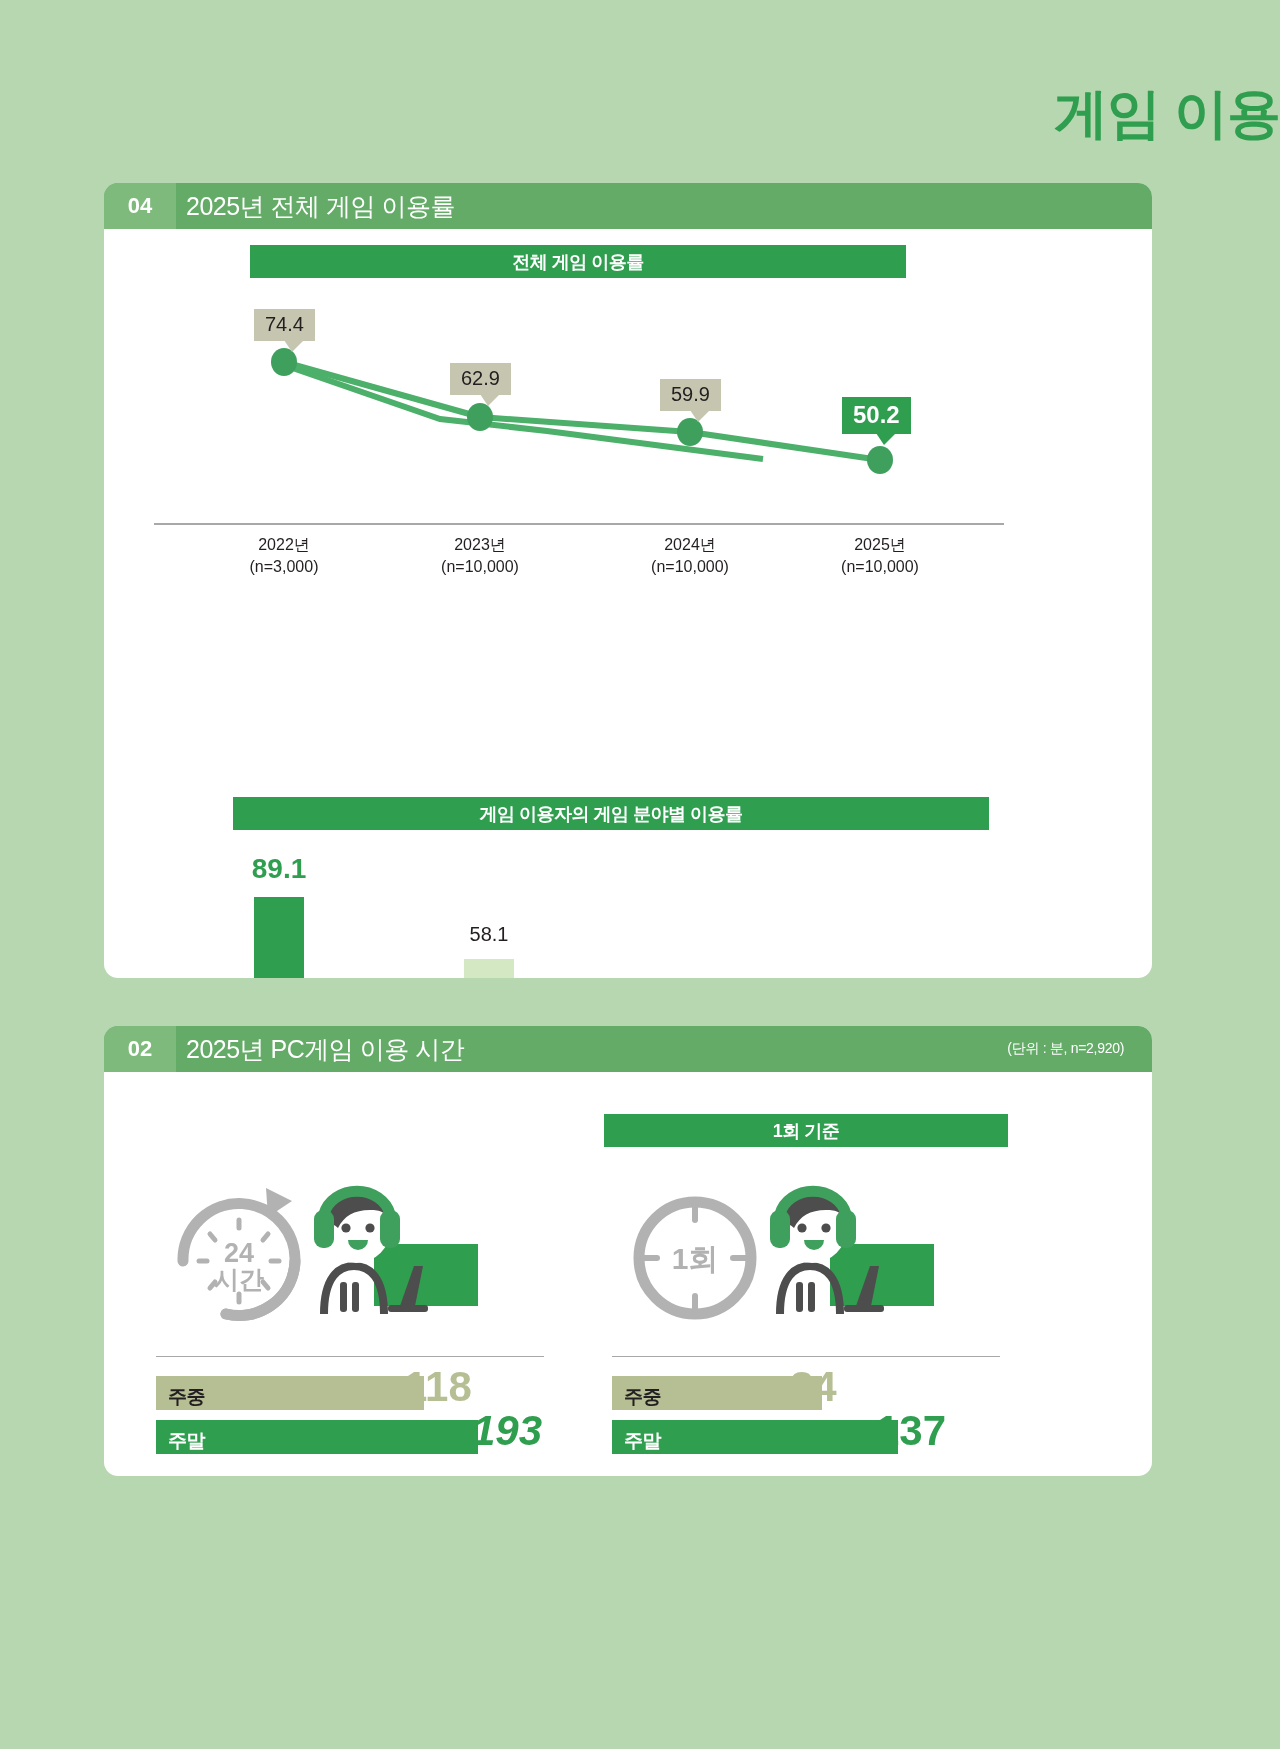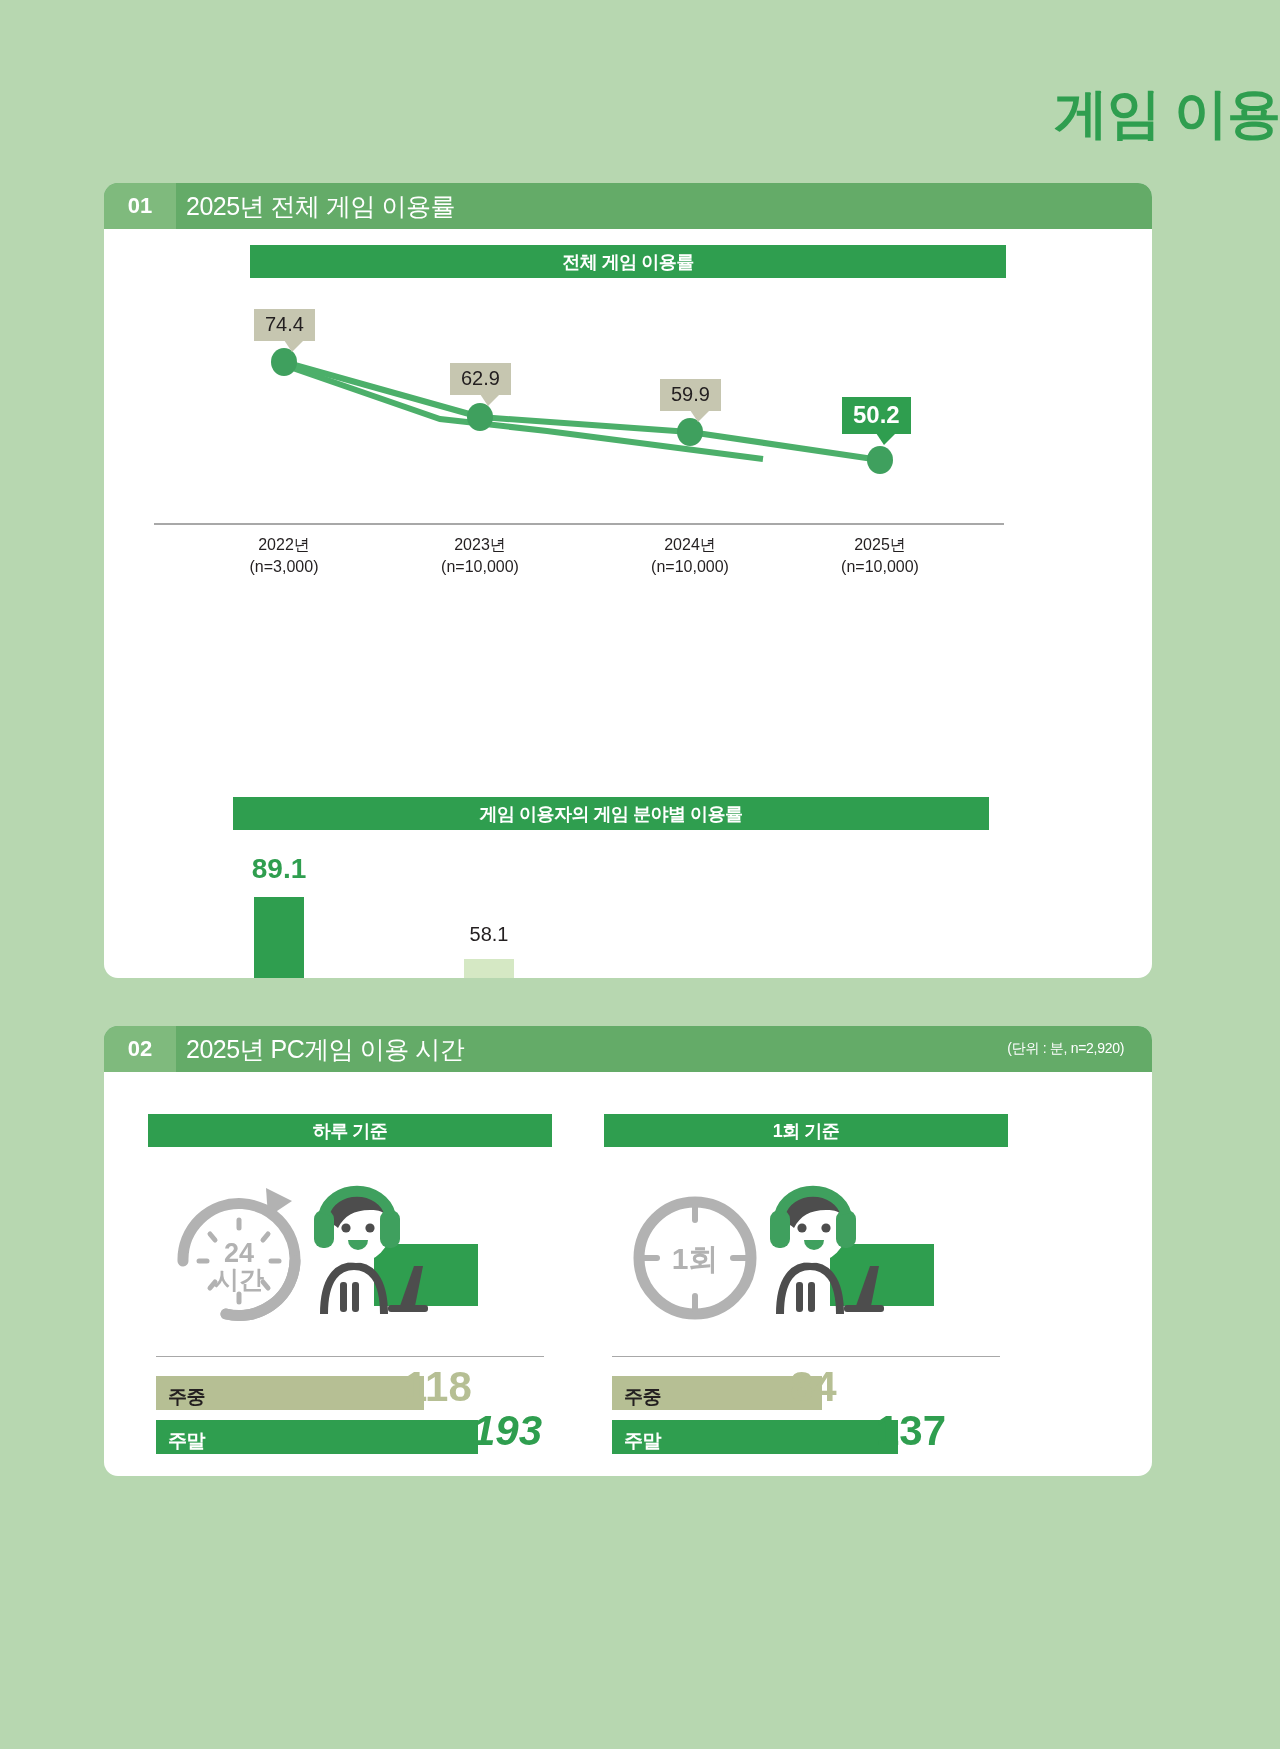--- a/index.html
+++ b/index.html
@@ -162,26 +162,26 @@
 </style>
 </head>
 <body>
 
 <div class="page">
 
   <div class="main-title">게임 이용</div>
 
   <div class="card" id="card-01">
     <div class="card-head">
-      <div class="card-num">01</div>
+      <div class="card-num">04</div>
       <div class="card-title">2025년 전체 게임 이용률</div>
     </div>
 
     <div id="line-chart" style="top:46px;height:560px;">
-      <div class="strip" style="left:146px; top:16px; width:756px;">전체 게임 이용률</div>
+      <div class="strip" style="left:146px; top:16px; width:656px;">전체 게임 이용률</div>
 
       <svg width="1048" height="560" style="position:absolute;left:0;top:0;">
         <polyline points="177,135 336,190 443,202 659,230" fill="none" stroke="#4caf6a" stroke-width="6" transform="translate(0,0)"></polyline>
         <polyline points="177,135 336,190 443,202 659,230" fill="none" stroke="none"></polyline>
       </svg>
 
       <svg width="1048" height="560" style="position:absolute;left:0;top:0;">
         <line x1="180" y1="133" x2="376" y2="188" stroke="#4caf6a" stroke-width="6"></line>
         <line x1="376" y1="188" x2="586" y2="203" stroke="#4caf6a" stroke-width="6"></line>
         <line x1="586" y1="203" x2="776" y2="231" stroke="#4caf6a" stroke-width="6"></line>
@@ -240,21 +240,20 @@
   </div>
 
   <div class="card" id="card-02">
     <div class="card-head">
       <div class="card-num">02</div>
       <div class="card-title">2025년 PC게임 이용 시간</div>
       <div class="card-unit">(단위 : 분, n=2,920)</div>
     </div>
 
     <div class="panel" id="panel-left">
-      <div class="strip">하루 기준</div>
 
       <div class="panel-art">
         <svg width="404" height="182" viewBox="0 0 404 182">
 
           <g>
             <path d="M35 95 A56 56 0 1 1 78 148" fill="none" stroke="#b2b2b2" stroke-width="11" stroke-linecap="round"></path>
             <path d="M147 95 A56 56 0 0 1 78 148" fill="none" stroke="#b2b2b2" stroke-width="11" stroke-linecap="round"></path>
             <path d="M118 22 l26 13 -24 16 z" fill="#b2b2b2"></path>
             <g stroke="#b2b2b2" stroke-width="5" stroke-linecap="round">
               <line x1="91" y1="54" x2="91" y2="62"></line>

